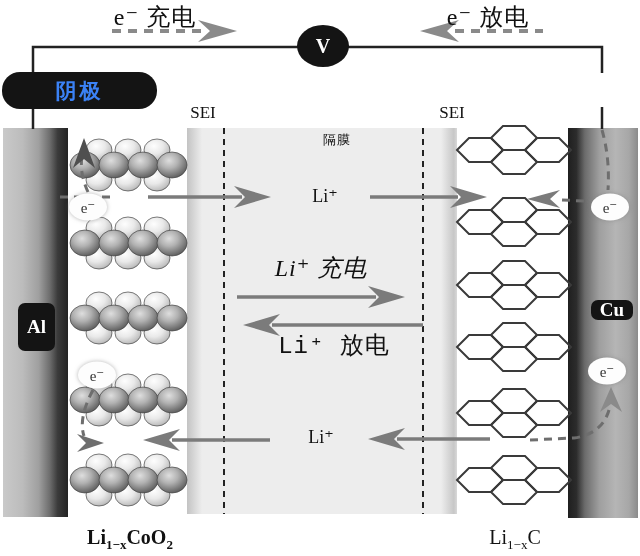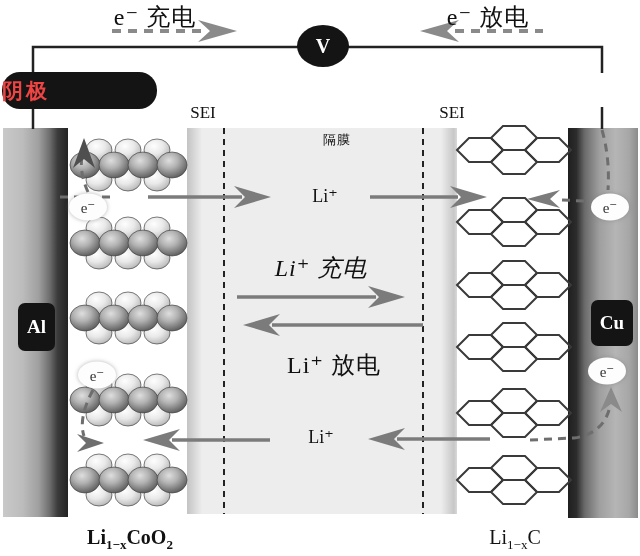--- a/index.html
+++ b/index.html
@@ -6,22 +6,22 @@
   #stage{
     position:relative;width:640px;height:556px;background:#ffffff;overflow:hidden;
     font-family:"Liberation Serif","DejaVu Serif",serif;color:#111;
   }
   #gfx{position:absolute;left:0;top:0;}
   .lbl{position:absolute;transform:translate(-50%,-50%);white-space:nowrap;line-height:1;}
   .cjk{font-size:24px;letter-spacing:1px;}
   .sei{font-size:17px;text-align:right;}
   .ion{font-size:18px;}
   .pill{
-    position:absolute;background:#141414;border-radius:18px;color:#ef4444;
-    display:flex;align-items:center;justify-content:flex-start;
+    position:absolute;background:#141414;border-radius:18px;color:#3b82f6;
+    display:flex;align-items:center;justify-content:center;
     font-weight:bold;font-size:21px;letter-spacing:3px;
   }
   .chip{
     position:absolute;background:#141414;border-radius:7px;color:#fff;
     display:flex;align-items:center;justify-content:center;
     font-weight:bold;font-size:19px;
   }
   .volt{
     position:absolute;left:297px;top:25px;width:52px;height:42px;border-radius:50%;
     background:#141414;color:#fff;display:flex;align-items:center;justify-content:center;
@@ -261,27 +261,27 @@
   <div class="pill" style="left:2px;top:72px;width:155px;height:37px;">
     <span>阴极</span>
   </div>
 
   <div class="lbl sei" style="left:203px;top:112px;">SEI</div>
   <div class="lbl sei" style="left:452px;top:112px;">SEI</div>
   <div class="lbl cjk" style="left:337px;top:139px;font-size:13px;">隔膜</div>
 
   <div class="lbl ion" style="left:325px;top:196px;">Li⁺</div>
   <div class="lbl cjk" style="left:321px;top:268px;font-style:italic;">Li⁺ 充电</div>
-  <div class="lbl cjk" style="left:334px;top:365px;">Li⁺ 放电</div>
+  <div class="lbl cjk" style="left:334px;top:347px;font-family:Liberation Mono, monospace;">Li⁺ 放电</div>
   <div class="lbl ion" style="left:321px;top:437px;">Li⁺</div>
 
   <div class="chip" style="left:18px;top:303px;width:37px;height:48px;">
     <span>Al</span>
   </div>
-  <div class="chip" style="left:591px;top:300px;width:42px;height:46px;">
+  <div class="chip" style="left:591px;top:300px;width:42px;height:20px;">
     <span>Cu</span>
   </div>
 
   <div class="ecirc" style="left:88px;top:207px;">e⁻</div>
   <div class="ecirc" style="left:97px;top:375px;">e⁻</div>
   <div class="ecirc" style="left:610px;top:207px;">e⁻</div>
   <div class="ecirc" style="left:607px;top:371px;">e⁻</div>
 
   <div class="lbl formula" style="left:130px;top:539px;font-weight:bold;"><span>Li</span><sub>1−x</sub><span>CoO</span><sub>2</sub></div>
   <div class="lbl formula" style="left:515px;top:539px;"><span>Li</span><sub>1−x</sub><span>C</span></div>

